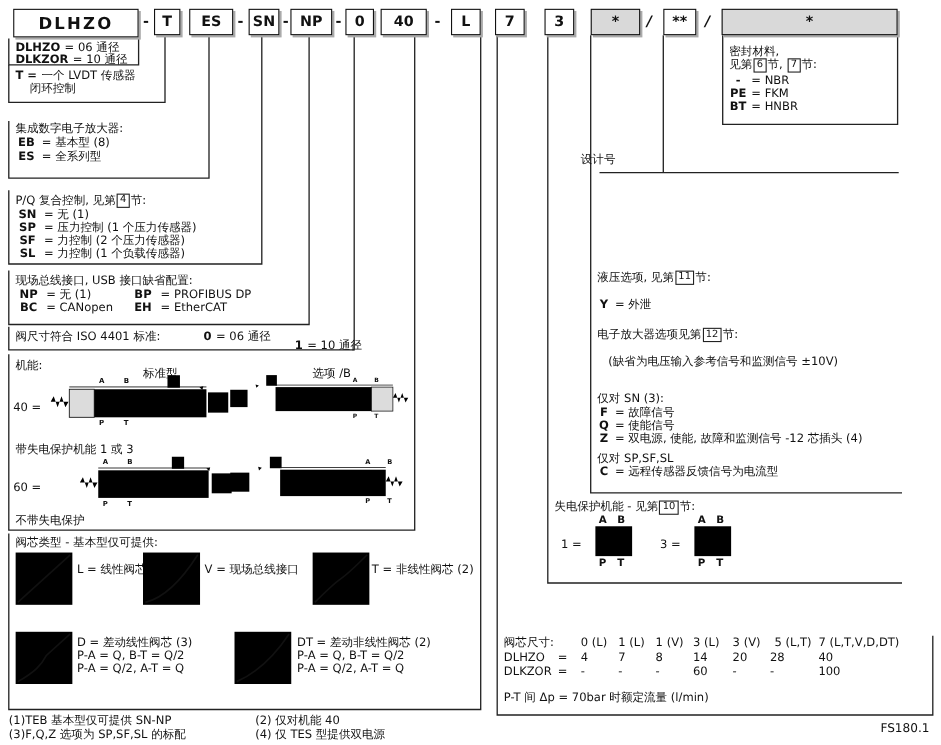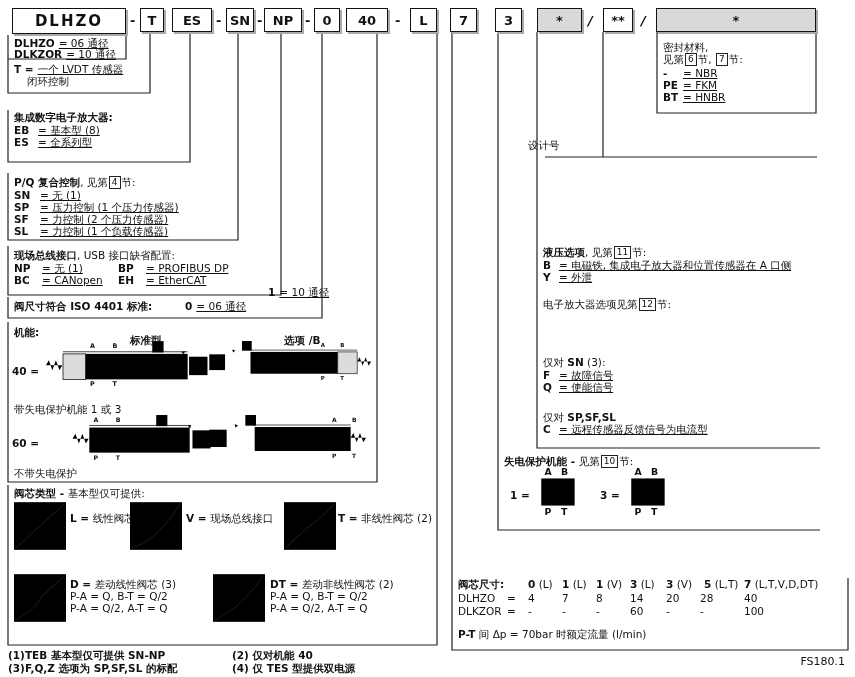--- a/index.html
+++ b/index.html
@@ -1,22 +1,22 @@
 <!DOCTYPE html>
 <html><head>
 <meta charset="utf-8">
 <style>
   html,body{margin:0;padding:0;background:#fff;}
   #page{position:relative;width:855px;height:677px;background:#fff;overflow:hidden;
-        font-family:"DejaVu Sans","Liberation Sans",sans-serif;color:#111;}
+        font-family:"DejaVu Sans","Liberation Sans",sans-serif;color:#111;text-align:center;}
   .ln{position:absolute;font-size:10.5px;line-height:12px;white-space:nowrap;}
-  .b{font-weight:bold;}
+  .b{font-weight:normal;}
   .kw{font-weight:bold;display:inline-block;}
   .w16{width:16px}.w20{width:20px}.w22{width:22px}.w24{width:24px}.w12{width:12px}
-  .vv{margin-left:4px;text-decoration:underline;}
+  .vv{margin-left:4px;}
   .cbox{position:absolute;top:8px;height:24px;border:1.5px solid #111;background:#fff;
         box-shadow:2px 2px 0 #aaa;display:flex;align-items:center;justify-content:center;
         font-weight:bold;font-size:13px;box-sizing:border-box;}
   .gray{background:#d9d9d9;}
   .sep{position:absolute;top:13px;font-weight:bold;font-size:13px;}
   .sn{display:inline-block;border:1px solid #222;padding:0 2px;font-size:9px;line-height:10.5px;margin:0 1px;vertical-align:1px;}
   #ov{position:absolute;left:0;top:0;pointer-events:none;}
   #ov path{stroke:#222;stroke-width:1.2;fill:none;}
   .dsvg{position:absolute;}
   .dsvg line,.dsvg polyline,.dsvg rect,.dsvg path,.dsvg polygon.o{stroke:#111;stroke-width:1.1;fill:none;}
@@ -159,21 +159,21 @@
   <div class="ln" style="left:14px;top:225px"><span class="kw w22">SL</span><span class="vv">= 力控制 (1 个负载传感器)</span></div>
 
   <div class="ln" style="left:14px;top:249px"><span class="b">现场总线接口</span><span>, USB 接口缺省配置:</span></div>
   <div class="ln" style="left:14px;top:262px"><span class="kw w24">NP</span><span class="vv">= 无 (1)</span></div>
   <div class="ln" style="left:118px;top:262px"><span class="kw w24">BP</span><span class="vv">= PROFIBUS DP</span></div>
   <div class="ln" style="left:14px;top:274px"><span class="kw w24">BC</span><span class="vv">= CANopen</span></div>
   <div class="ln" style="left:118px;top:274px"><span class="kw w24">EH</span><span class="vv">= EtherCAT</span></div>
 
   <div class="ln" style="left:14px;top:300px"><span class="b">阀尺寸符合 ISO 4401 标准:</span></div>
   <div class="ln" style="left:185px;top:300px"><span class="kw">0</span><span class="vv">= 06 通径</span></div>
-  <div class="ln" style="left:268px;top:286px"><span class="kw">1</span><span class="vv">= 10 通径</span></div>
+  <div class="ln" style="left:268px;top:308px"><span class="kw">1</span><span class="vv">= 10 通径</span></div>
 
   <div class="ln b" style="left:14px;top:326px">机能:</div>
   <div class="ln b" style="left:130px;top:334px">标准型</div>
   <div class="ln b" style="left:284px;top:334px">选项 /B</div>
   <div class="ln b" style="left:12px;top:365px">40 =</div>
   <div class="ln" style="left:14px;top:403px">带失电保护机能 1 或 3</div>
   <div class="ln b" style="left:12px;top:437px">60 =</div>
   <div class="ln" style="left:14px;top:467px">不带失电保护</div>
 
   <svg class="dsvg" style="left:46px;top:341px" width="170" height="47" viewBox="0 0 240 66">
@@ -262,28 +262,29 @@
 
   <div class="ln" style="left:663px;top:41px">密封材料,</div>
   <div class="ln" style="left:663px;top:53px"><span>见第</span><span class="sn">6</span><span>节, </span><span class="sn">7</span><span>节:</span></div>
   <div class="ln" style="left:663px;top:67px"><span class="kw w16">-</span><span class="vv">= NBR</span></div>
   <div class="ln" style="left:663px;top:79px"><span class="kw w16">PE</span><span class="vv">= FKM</span></div>
   <div class="ln" style="left:663px;top:91px"><span class="kw w16">BT</span><span class="vv">= HNBR</span></div>
 
   <div class="ln" style="left:528px;top:139px">设计号</div>
 
   <div class="ln" style="left:543px;top:246px"><span class="b">液压选项</span><span>, 见第</span><span class="sn">11</span><span>节:</span></div>
-  <div class="ln" style="left:543px;top:259px"><span class="kw w12">B</span><span class="vv">= 电磁铁, 集成电子放大器和位置传感器在 A 口侧</span></div>
   <div class="ln" style="left:543px;top:271px"><span class="kw w12">Y</span><span class="vv">= 外泄</span></div>
 
   <div class="ln" style="left:543px;top:298px"><span>电子放大器选项见第</span><span class="sn">12</span><span>节:</span></div>
+  <div class="ln" style="left:553px;top:323px">(缺省为电压输入参考信号和监测信号 ±10V)</div>
 
   <div class="ln" style="left:543px;top:356px"><span>仅对 </span><span class="b">SN</span><span> (3):</span></div>
   <div class="ln" style="left:543px;top:369px"><span class="kw w12">F</span><span class="vv">= 故障信号</span></div>
   <div class="ln" style="left:543px;top:381px"><span class="kw w12">Q</span><span class="vv">= 使能信号</span></div>
+  <div class="ln" style="left:543px;top:393px"><span class="kw w12">Z</span><span class="vv">= 双电源, 使能, 故障和监测信号 -12 芯插头 (4)</span></div>
 
   <div class="ln" style="left:543px;top:411px"><span>仅对 </span><span class="b">SP,SF,SL</span></div>
   <div class="ln" style="left:543px;top:423px"><span class="kw w12">C</span><span class="vv">= 远程传感器反馈信号为电流型</span></div>
 
   <div class="ln" style="left:504px;top:455px"><span class="b">失电保护机能 - </span><span>见第</span><span class="sn">10</span><span>节:</span></div>
   <div class="ln b" style="left:510px;top:489px">1 =</div>
   <svg class="dsvg" style="left:538px;top:468px" width="42" height="48" viewBox="0 0 40 46">
     <text x="6" y="7">A</text>
     <text x="22" y="7">B</text>
     <use href="#fs1" x="3" y="10"></use>

